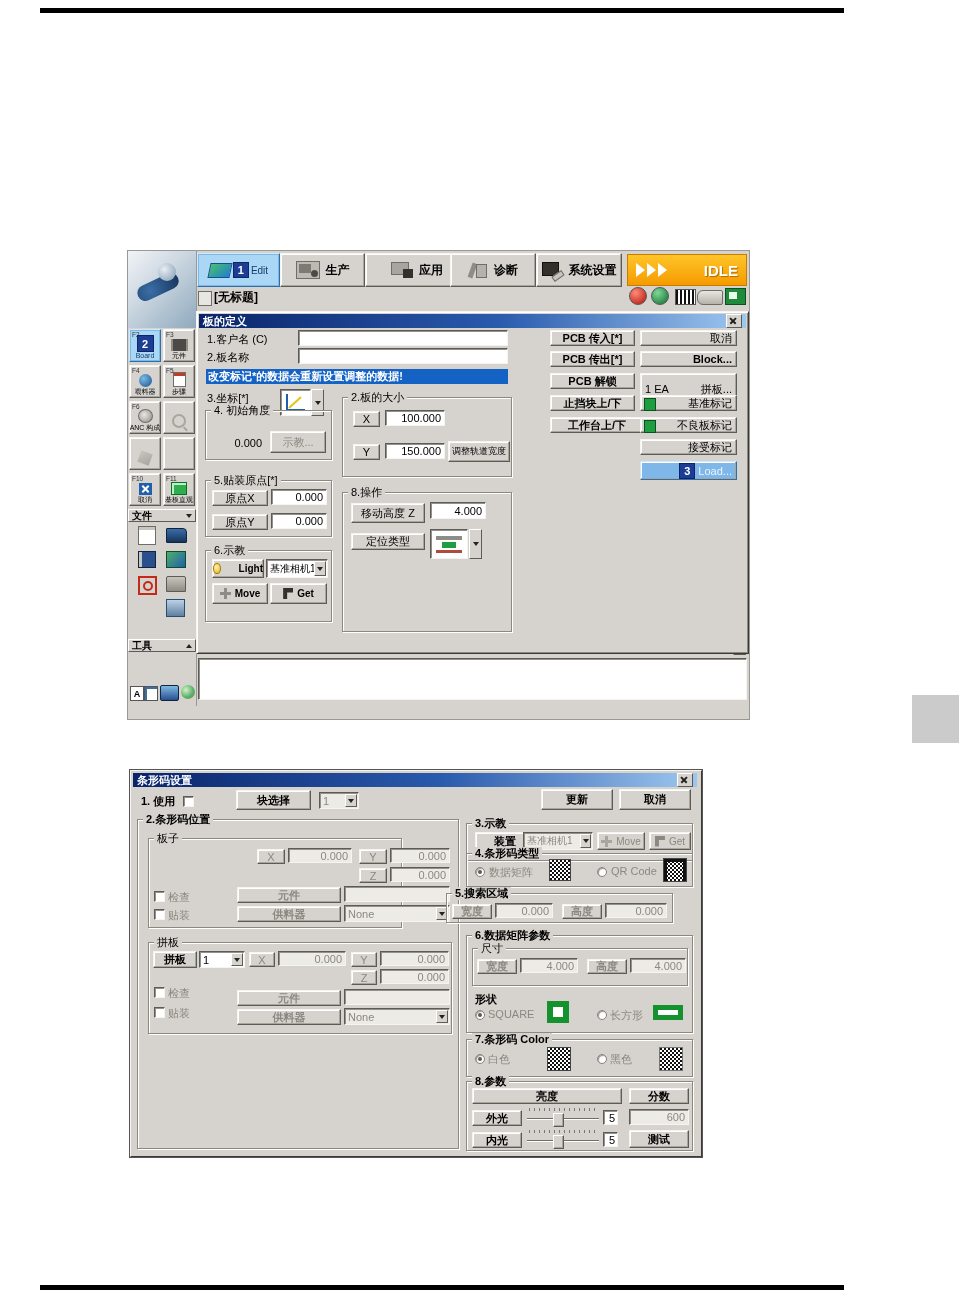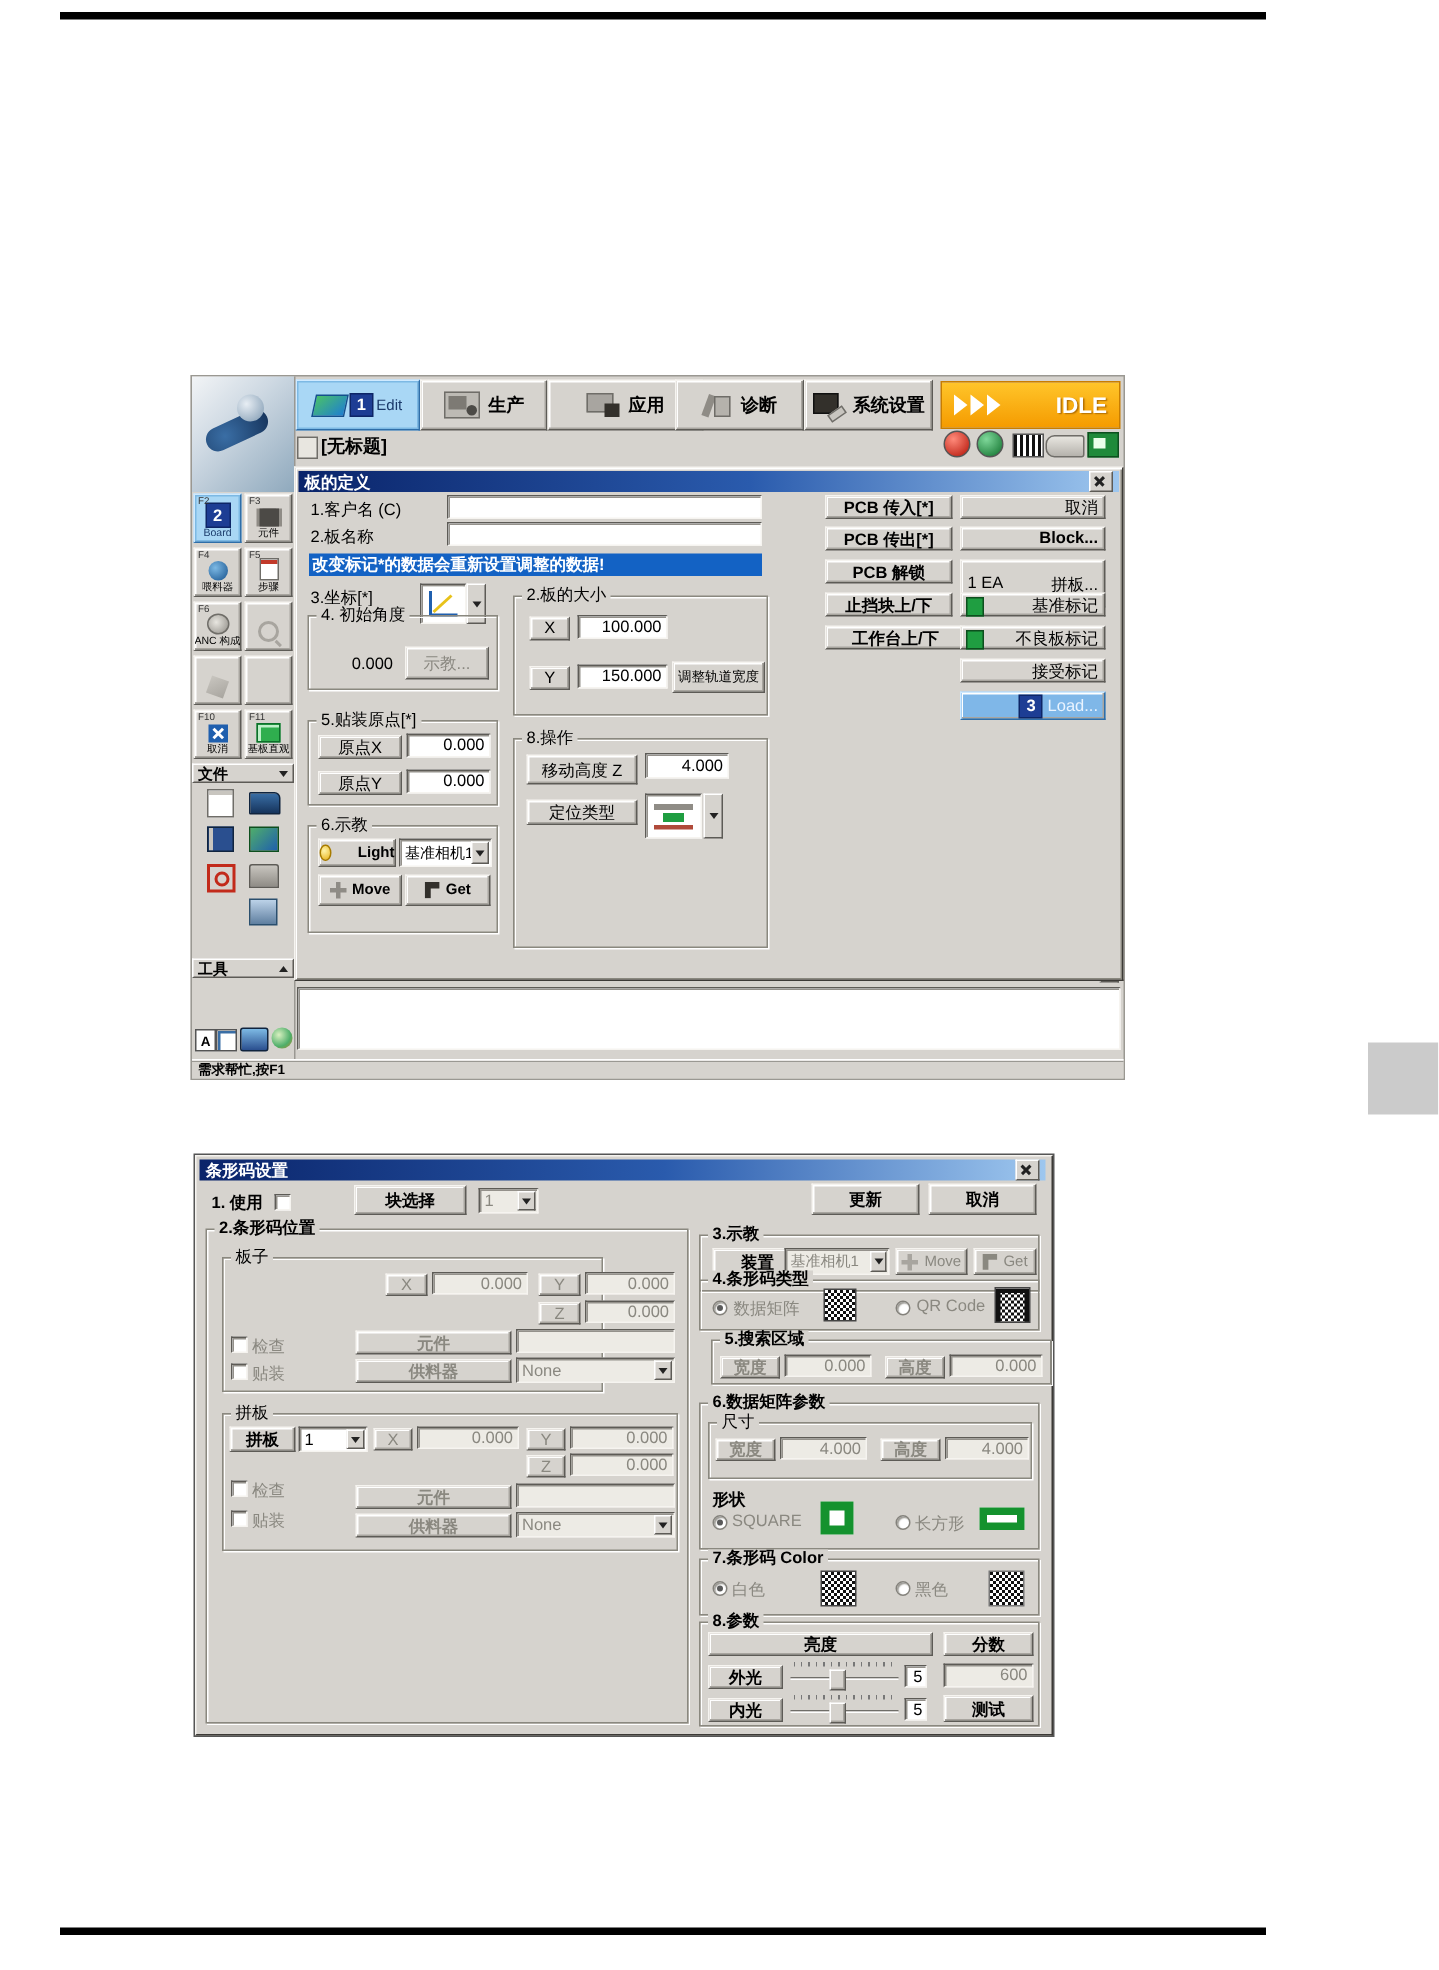--- a/index.html
+++ b/index.html
@@ -177,23 +177,20 @@
       <span class="tri-u" style="margin-left:auto"></span>
     </div>
 
     <div class="abs" style="left:2px;top:435px;width:12px;height:13px;background:#fff;border:1px solid #555;font-size:9px;font-weight:bold;display:flex;align-items:center;justify-content:center">
         <span>A</span>
       </div>
     <div class="abs" style="left:16px;top:435px;width:12px;height:13px;background:#fff;border:1px solid #555;box-shadow:inset 2px 2px 0 #3a6ea5"></div>
     <div class="abs" style="left:32px;top:434px;width:17px;height:14px;background:linear-gradient(180deg,#7db9e4,#2a4f8f);border:1px solid #10243e;border-radius:2px"></div>
     <div class="abs" style="left:53px;top:434px;width:14px;height:14px;border-radius:50%;background:radial-gradient(circle at 35% 35%,#d8f0c0,#4fae6a 60%,#b98a2a)"></div>
 
-    <div class="statusbar" style="left:0;top:455px;width:621px;height:13px">
-      <span>需求帮忙,按F1</span>
-    </div>
 
     <div class="fld" style="left:70px;top:407px;width:549px;height:42px"></div>
     <div class="btn" style="left:605px;top:391px;width:13px;height:13px;font-size:9px;font-weight:bold">
         <span>?</span>
       </div>
 
     <div class="abs" style="left:68px;top:60px;width:551px;height:341px;background:#d6d3ce;border:1px solid;border-color:#f6f4f0 #3c3a36 #3c3a36 #f6f4f0;box-shadow:inset 1px 1px 0 #fff,inset -1px -1px 0 #8a887f">
       <div class="tbar" style="left:2px;top:2px;width:547px;height:14px">
         <span>板的定义</span>
         <span class="xbtn"></span>
@@ -498,21 +495,21 @@
     <div class="grp" style="left:335px;top:82px;width:227px;height:34px">
       <span class="grplbl" style="font-weight:bold">4.条形码类型</span>
       <span class="radio on" style="left:8px;top:13px"></span>
       <span class="lbl dis" style="left:22px;top:11px">数据矩阵</span>
       <span class="abs checker-b" style="left:82px;top:5px;width:20px;height:20px"></span>
       <span class="radio" style="left:130px;top:13px"></span>
       <span class="lbl dis" style="left:144px;top:11px">QR Code</span>
       <span class="abs checker-b" style="left:196px;top:4px;width:22px;height:22px;box-shadow:inset 3px 3px 0 #111,inset -3px 3px 0 #111"></span>
     </div>
 
-    <div class="grp" style="left:343px;top:122px;width:227px;height:30px">
+    <div class="grp" style="left:315px;top:122px;width:227px;height:30px">
       <span class="grplbl" style="font-weight:bold">5.搜索区域</span>
       <div class="btn dis" style="left:5px;top:10px;width:40px;height:15px;font-weight:bold">
           <span>宽度</span>
         </div>
       <div class="fld num disfld" style="left:48px;top:9px;width:58px;height:15px">
           <span>0.000</span>
         </div>
       <div class="btn dis" style="left:115px;top:10px;width:40px;height:15px;font-weight:bold">
           <span>高度</span>
         </div>

